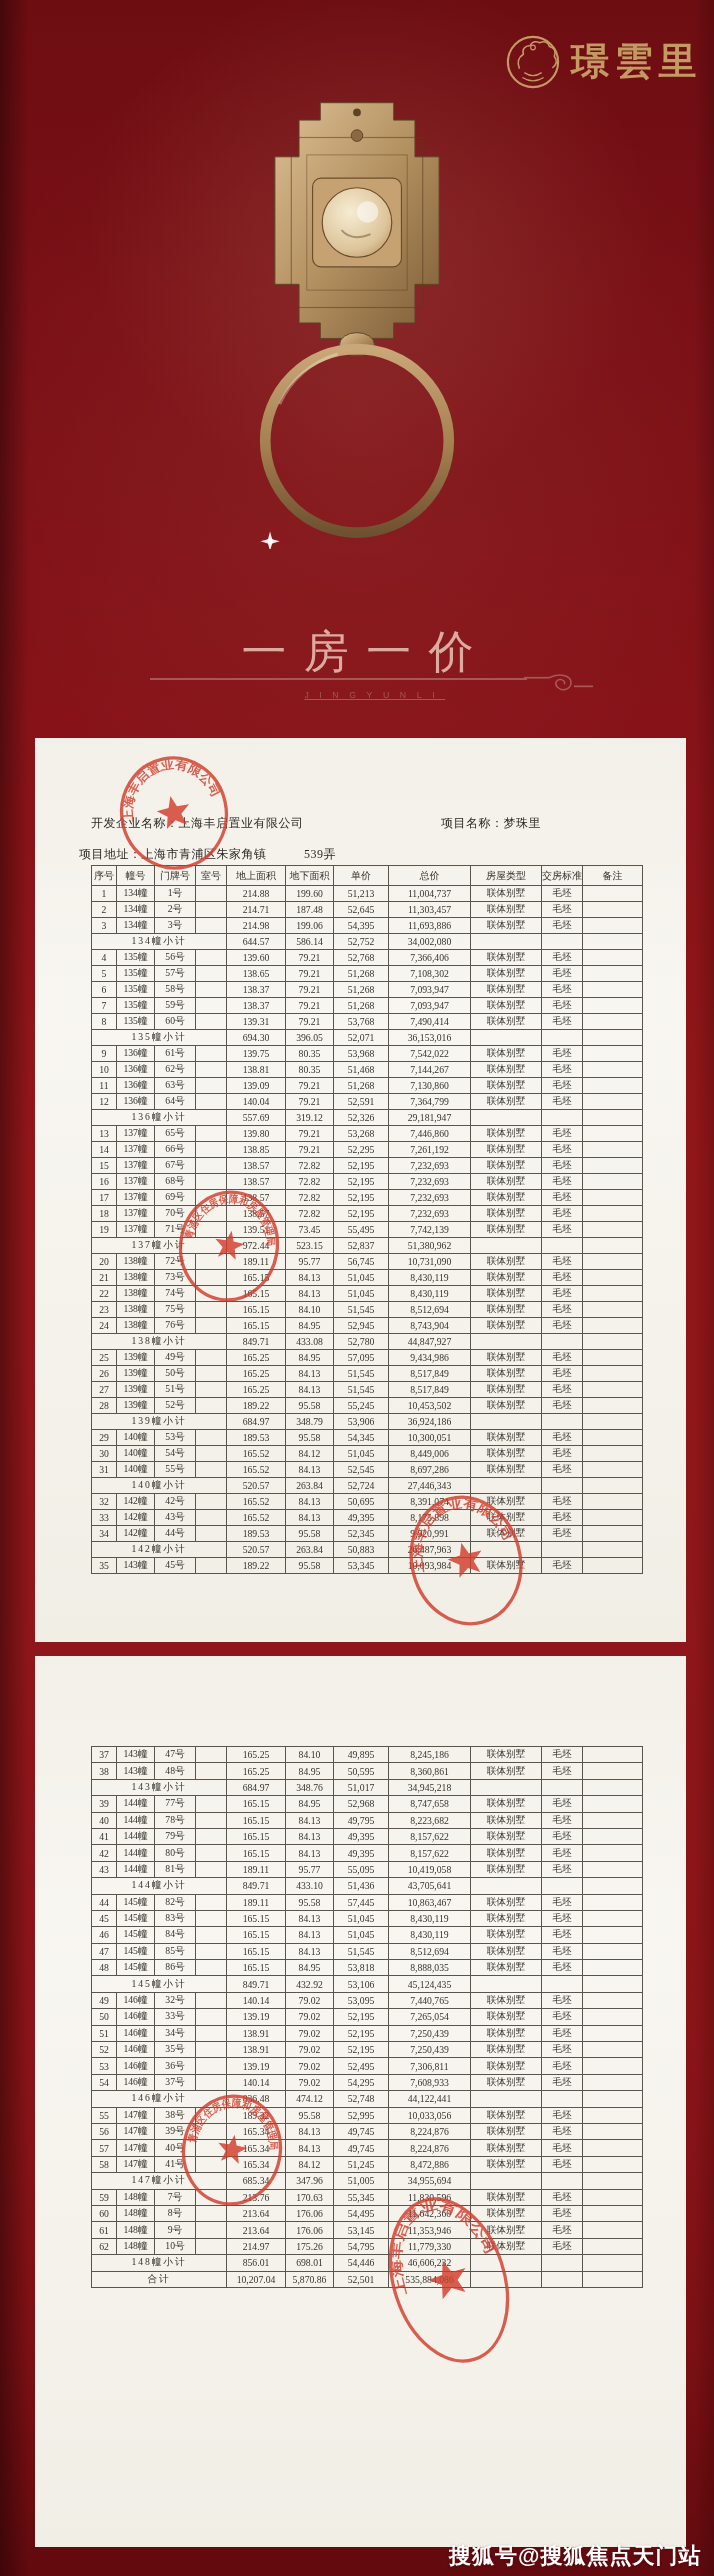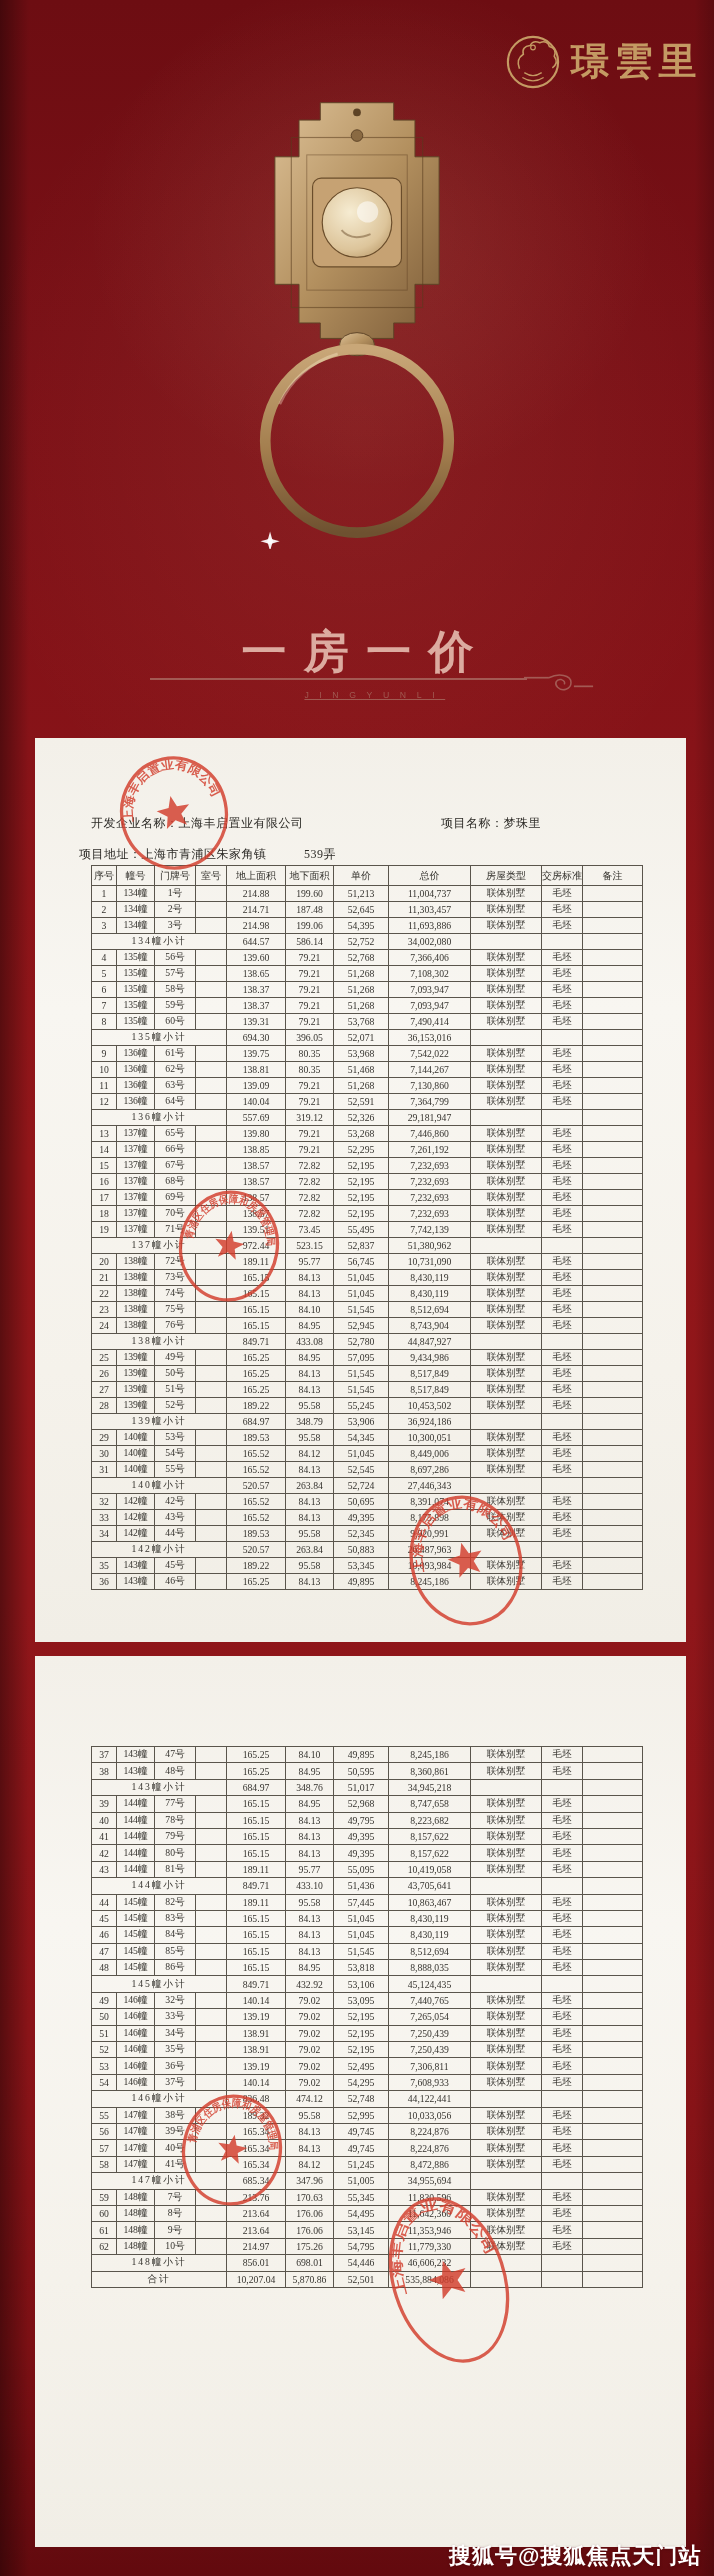--- a/index.html
+++ b/index.html
@@ -14,21 +14,21 @@
   .bg::before{content:'';position:absolute;left:0;top:0;width:29px;height:100%;
       background:linear-gradient(90deg,rgba(0,0,0,.38),rgba(0,0,0,0));}
   .bg::after{content:'';position:absolute;right:0;top:0;width:21px;height:100%;
       background:linear-gradient(270deg,rgba(0,0,0,.18),rgba(0,0,0,0));}
   
   .logo-seal{position:absolute;left:505px;top:34px;}
   .logo-word{position:absolute;left:571px;top:39px;width:145px;font-size:38px;line-height:1.2;
       color:#c49a63;letter-spacing:5.8px;font-weight:700;}
   
   .hero-title{position:absolute;top:622px;left:0;width:715px;text-align:center;
-      font-family:"Liberation Sans","DejaVu Sans",sans-serif;font-weight:700;
+      font-family:"Liberation Sans","DejaVu Sans",sans-serif;font-weight:400;
       font-size:45px;color:#dcaba0;letter-spacing:17.4px;text-indent:17.4px;}
   .hero-line{position:absolute;top:678px;left:150px;width:377px;height:1.9px;background:#a35a54;}
   .hero-scroll{position:absolute;left:524px;top:668px;}
   .hero-sub{position:absolute;top:690px;left:12px;width:715px;text-align:center;
       font-family:"Liberation Sans","DejaVu Sans",sans-serif;
       font-size:8.7px;color:#a05a52;letter-spacing:10.6px;text-indent:10.6px;text-decoration:underline;}
   
   .page{position:absolute;left:35px;width:651px;z-index:2;
       background:linear-gradient(180deg,#f3f0e9,#f8f6f1 30%,#f5f2eb 70%,#f1eee6);}
   #page1{top:738px;height:904px;}
@@ -688,33 +688,20 @@
               <td>45号</td>
               <td></td>
               <td>189.22</td>
               <td>95.58</td>
               <td>53,345</td>
               <td>10,093,984</td>
               <td>联体别墅</td>
               <td>毛坯</td>
               <td></td>
             </tr>
-            <tr>
-              <td>36</td>
-              <td>143幢</td>
-              <td>46号</td>
-              <td></td>
-              <td>165.25</td>
-              <td>84.13</td>
-              <td>49,895</td>
-              <td>8,245,186</td>
-              <td>联体别墅</td>
-              <td>毛坯</td>
-              <td></td>
-            </tr>
           </tbody>
       </table>
     </div>
   </div>
 
   <div class="page" id="page2">
     <div class="sheet" id="t2">
       <table>
         <colgroup>
             <col class="c0">

